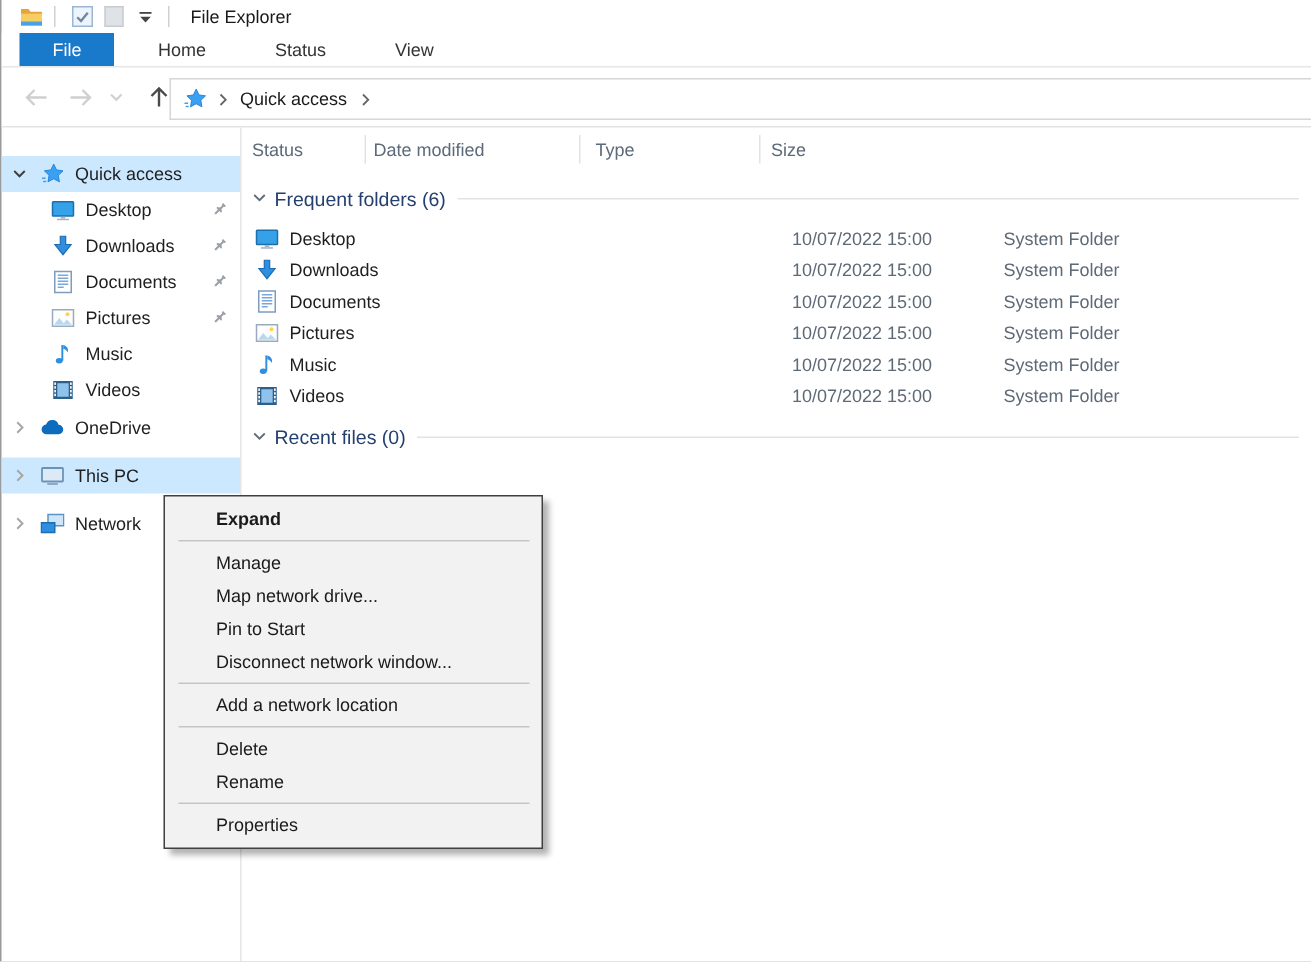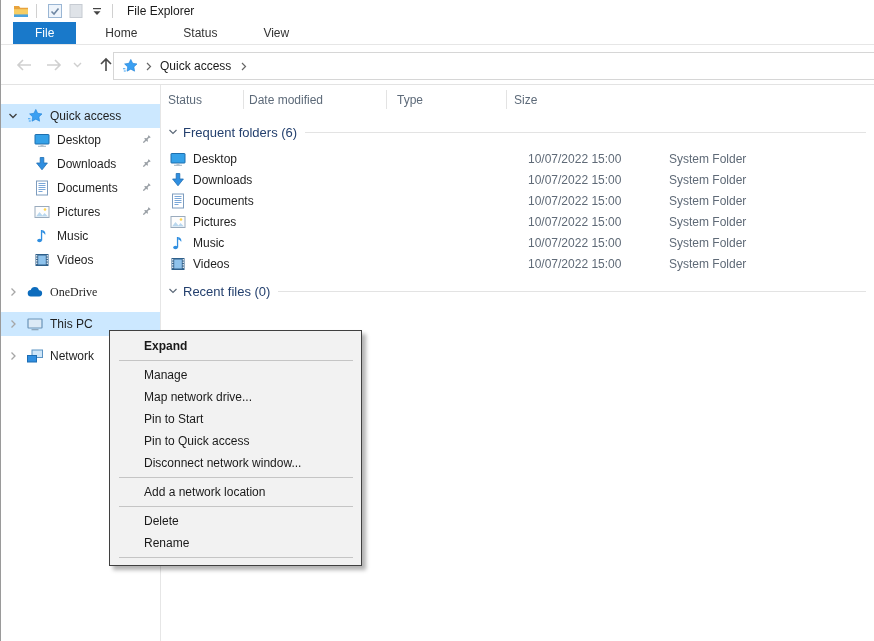--- a/index.html
+++ b/index.html
@@ -21,21 +21,21 @@
   
   .navbar { position:absolute; left:0; top:46px; right:0; height:39px; border-bottom:1px solid #e3e3e3; background:#fff; display:flex; align-items:center; }
   .navbtn { display:flex; align-items:center; justify-content:center; height:26px; }
   .addressbar { position:absolute; left:112px; top:6px; right:0; height:28px; border:1px solid #d6d6d6; border-right:none; background:#fff; display:flex; align-items:center; padding-left:8px; }
   .crumb-label { margin:0 4px; color:#1a1a1a; }
   
   .bodyarea { position:absolute; left:0; top:85px; right:0; bottom:0; display:flex; }
   .sidebar { width:160px; border-right:1px solid #e6e6e6; padding-top:19px; flex:none; }
   .srow { height:24px; display:flex; align-items:center; position:relative; padding-left:4px; }
   .srow.selected { background:var(--selection); }
-  .srow.gap1 { margin-top:8px;font-family:Liberation Serif, serif; } .srow.gap2 { margin-top:8px; }
+  .srow.gap1 { margin-top:1px; } .srow.gap2 { margin-top:8px; }
   .srow .chev { width:16px; display:flex; justify-content:center; flex:none; }
   .srow .sicon { margin-left:6px; width:16px; height:16px; flex:none; display:flex; align-items:center; }
   .srow.child { padding-left:33px; }
   .srow.child .sicon { margin-left:0; }
   .srow .slabel { margin-left:7px; white-space:nowrap; }
   .srow .pin { position:absolute; right:8px; top:6px; }
   
   .content { flex:1; position:relative; overflow:hidden; }
   .colheads { display:flex; height:29px; align-items:center; margin-top:0; }
   .colhead { color:var(--colhead-text); display:flex; align-items:center; height:19px; }
@@ -479,23 +479,23 @@
         </div>
     </div>
   </div>
 
   <div class="ctxmenu">
       <div class="mi default">Expand</div>
       <div class="msep"></div>
       <div class="mi">Manage</div>
       <div class="mi">Map network drive...</div>
       <div class="mi">Pin to Start</div>
-      <div class="mi">Pin to Quick access</div>
       <div class="mi">Disconnect network window...</div>
       <div class="msep"></div>
       <div class="mi">Add a network location</div>
       <div class="msep"></div>
       <div class="mi">Delete</div>
       <div class="mi">Rename</div>
       <div class="msep"></div>
+      <div class="mi">Properties</div>
     </div>
 
 </div>
 
 </body></html>

